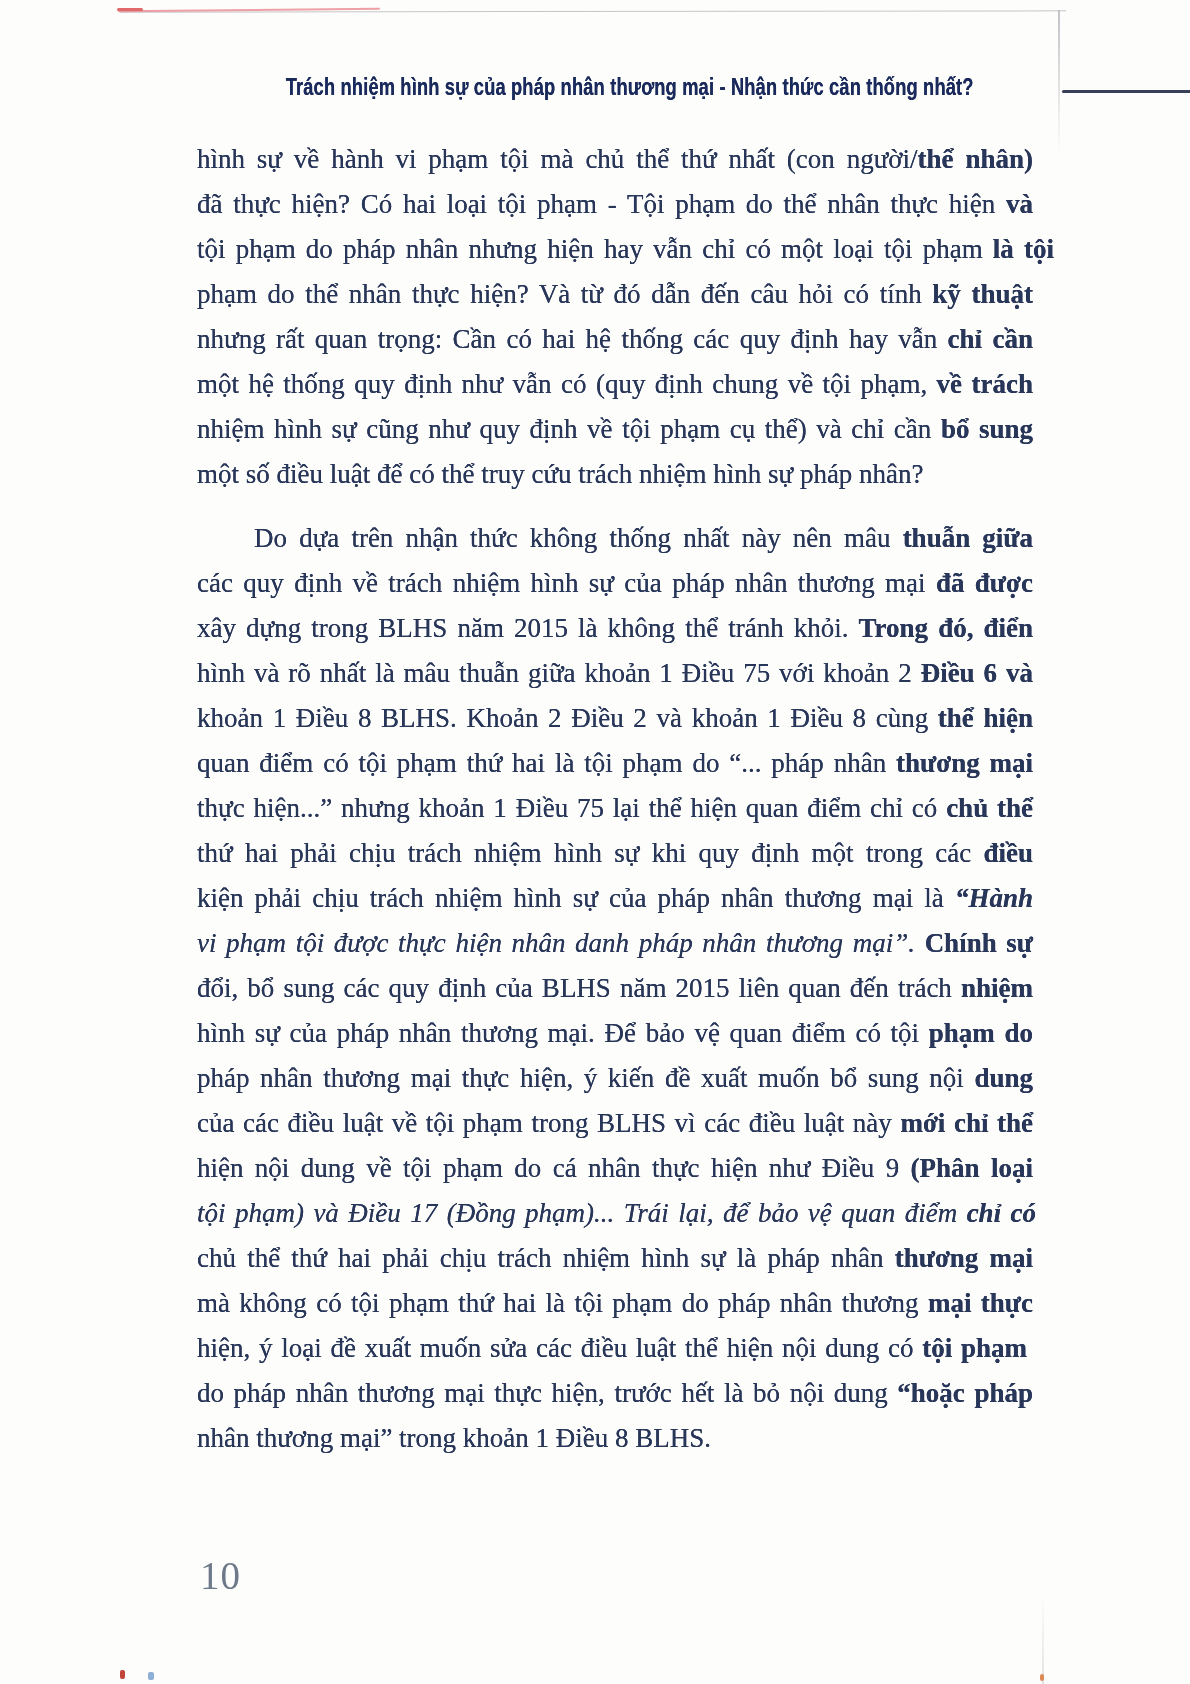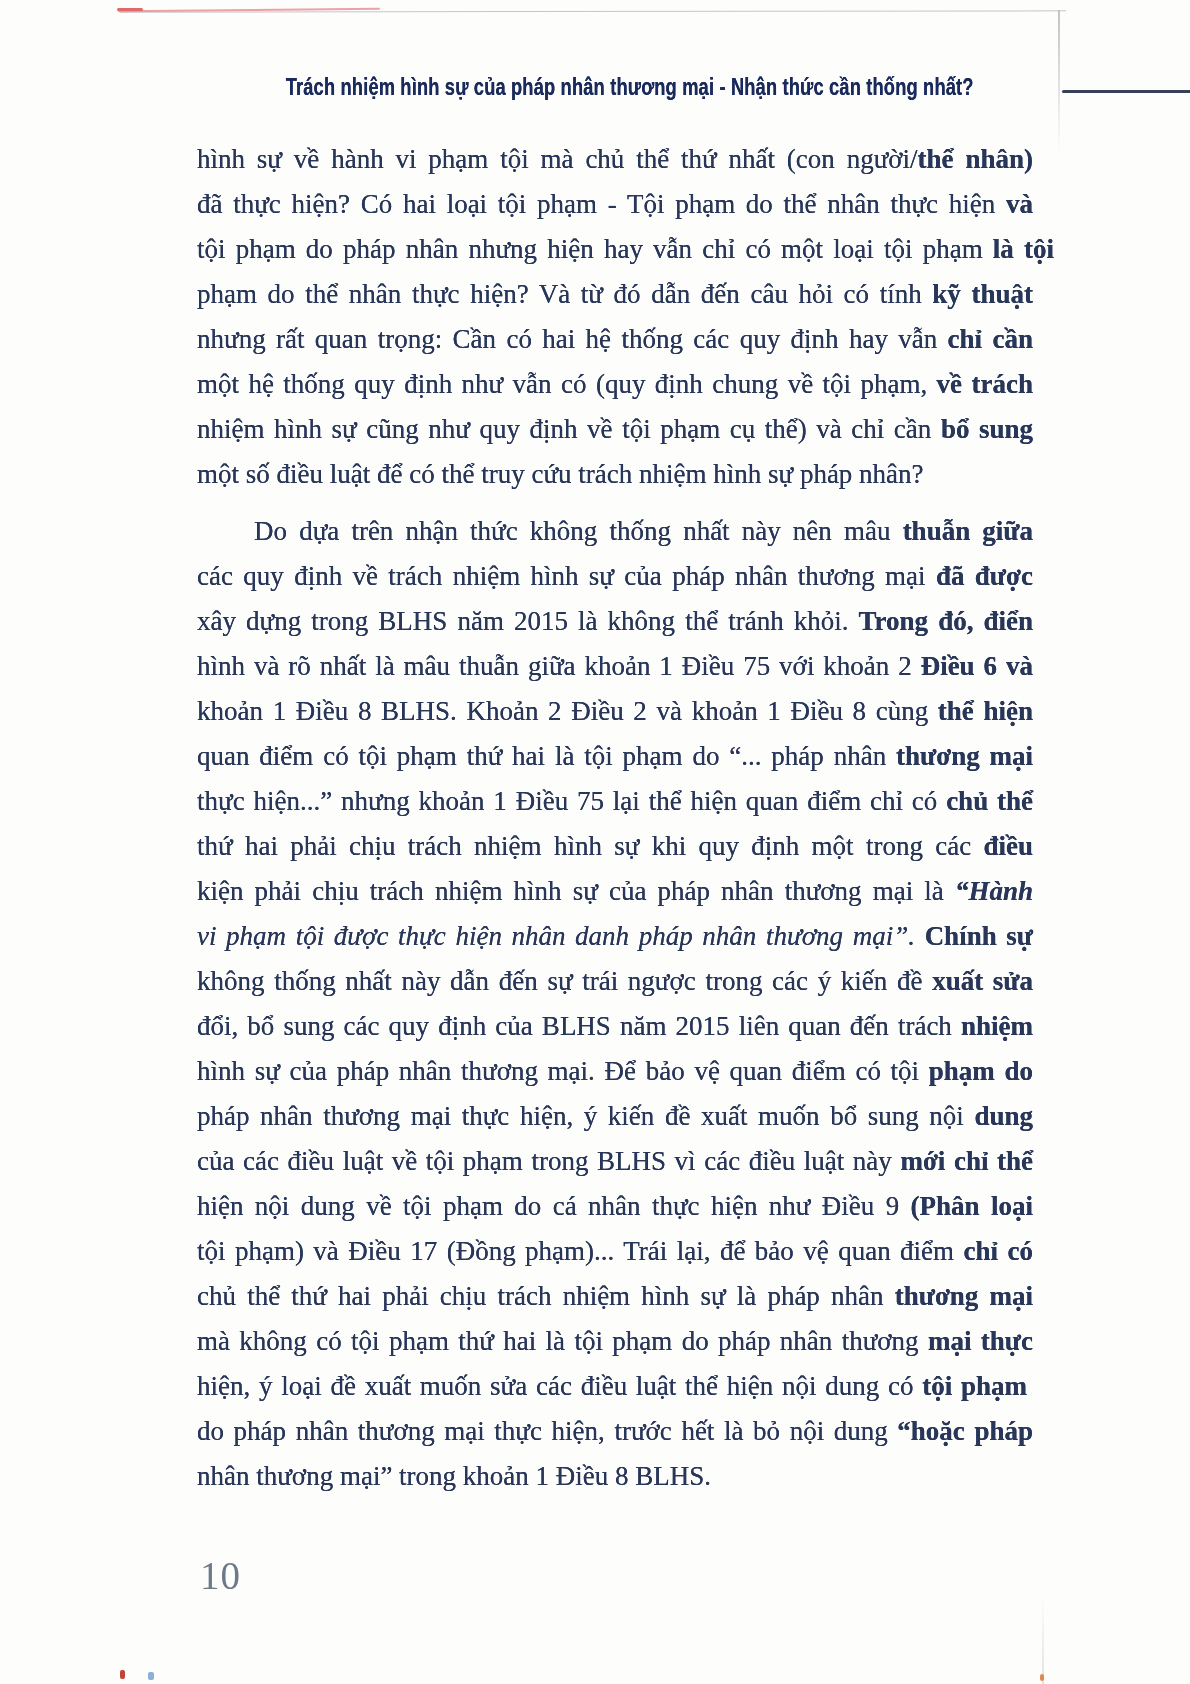--- a/index.html
+++ b/index.html
@@ -18,21 +18,21 @@
   .rh-divider{margin-top:8px;display:flex;align-items:center;color:var(--header-ink,#1a2a5c);}
   .rh-line{height:2.5px;background:#39415a;border-radius:2px;}
   .rh-line.left{width:191px;margin-right:13px;}
   .rh-line.right{width:215px;margin-left:11px;}
   .orn{display:grid;grid-template-columns:auto auto;transform:rotate(45deg);margin:0 5px;}
   .orn i{display:block;background:var(--header-ink,#1a2a5c);}
   .orn-sm{gap:2.5px;} .orn-sm i{width:6px;height:6px;}
   .orn-lg{gap:3px;margin:0 6px;} .orn-lg i{width:8px;height:8px;}
   
   #text-block{margin-top:36px;}
-  .para + .para{margin-top:12px;}
+  .para + .para{margin-top:19px;}
   .tl{
     display:block;width:fit-content;white-space:nowrap;height:45px;line-height:45px;
     font-size:27px;color:var(--ink,#283659);transform-origin:left center;
     text-shadow:0 0 .4px currentColor;
   }
   .tl.indent{margin-left:57px;}
   .seg-b{font-weight:bold;}
   .seg-i{font-style:italic;}
   .seg-bi{font-weight:bold;font-style:italic;}
   
@@ -108,27 +108,26 @@
           <div class="tl indent" style="word-spacing: 5.38411px;"><span class="seg-n">Do dựa trên nhận thức không thống nhất này nên mâu </span><span class="seg-b">thuẫn giữa</span></div>
           <div class="tl" style="word-spacing: 3.60379px; text-align: center;"><span class="seg-n">các quy định về trách nhiệm hình sự của pháp nhân thương mại </span><span class="seg-b">đã được</span></div>
           <div class="tl" style="word-spacing: 3.31731px;"><span class="seg-n">xây dựng trong BLHS năm 2015 là không thể tránh khỏi. </span><span class="seg-b">Trong đó, điển</span></div>
           <div class="tl" style="word-spacing: 2.17463px;"><span class="seg-n">hình và rõ nhất là mâu thuẫn giữa khoản 1 Điều 75 với khoản 2 </span><span class="seg-b">Điều 6 và</span></div>
           <div class="tl" style="word-spacing: 2.89648px;"><span class="seg-n">khoản 1 Điều 8 BLHS. Khoản 2 Điều 2 và khoản 1 Điều 8 cùng </span><span class="seg-b">thể hiện</span></div>
           <div class="tl" style="word-spacing: 3.08854px;"><span class="seg-n">quan điểm có tội phạm thứ hai là tội phạm do “... pháp nhân </span><span class="seg-b">thương mại</span></div>
           <div class="tl" style="word-spacing: 2.09271px;"><span class="seg-n">thực hiện...” nhưng khoản 1 Điều 75 lại thể hiện quan điểm chỉ có </span><span class="seg-b">chủ thể</span></div>
           <div class="tl" style="word-spacing: 5.55915px;"><span class="seg-n">thứ hai phải chịu trách nhiệm hình sự khi quy định một trong các </span><span class="seg-b">điều</span></div>
           <div class="tl" style="word-spacing: 4.37139px;"><span class="seg-n">kiện phải chịu trách nhiệm hình sự của pháp nhân thương mại là </span><span class="seg-bi">“Hành</span></div>
           <div class="tl" style="word-spacing: 2.86659px;"><span class="seg-i">vi phạm tội được thực hiện nhân danh pháp nhân thương mại”.</span><span class="seg-n"> </span><span class="seg-b">Chính sự</span></div>
-          <div class="tl" style="word-spacing: 2.91042px;"><span class="seg-n">không thống nhất này dẫn đến sự trái ngược trong các ý kiến đề </span><span class="seg-b">xuất sửa</span></div>
           <div class="tl" style="word-spacing: 2.34821px;"><span class="seg-n">đổi, bổ sung các quy định của BLHS năm 2015 liên quan đến trách </span><span class="seg-b">nhiệm</span></div>
           <div class="tl" style="word-spacing: 2.9375px;"><span class="seg-n">hình sự của pháp nhân thương mại. Để bảo vệ quan điểm có tội </span><span class="seg-b">phạm do</span></div>
           <div class="tl" style="word-spacing: 3.83929px;"><span class="seg-n">pháp nhân thương mại thực hiện, ý kiến đề xuất muốn bổ sung nội </span><span class="seg-b">dung</span></div>
           <div class="tl" style="word-spacing: 1.8291px; text-align: center;"><span class="seg-n">của các điều luật về tội phạm trong BLHS vì các điều luật này </span><span class="seg-b">mới chỉ thể</span></div>
           <div class="tl" style="word-spacing: 4.63854px;"><span class="seg-n">hiện nội dung về tội phạm do cá nhân thực hiện như Điều 9 </span><span class="seg-b">(Phân loại</span></div>
-          <div class="tl" style="word-spacing: 2.69271px;"><span class="seg-n">tội phạm) và Điều 17 (Đồng phạm)... Trái lại, để bảo vệ quan điểm </span><span class="seg-b">chỉ có</span></div>
+          <div class="tl" style="word-spacing: 2.69271px; font-style: italic;"><span class="seg-n">tội phạm) và Điều 17 (Đồng phạm)... Trái lại, để bảo vệ quan điểm </span><span class="seg-b">chỉ có</span></div>
           <div class="tl" style="word-spacing: 4.40848px;"><span class="seg-n">chủ thể thứ hai phải chịu trách nhiệm hình sự là pháp nhân </span><span class="seg-b">thương mại</span></div>
           <div class="tl" style="word-spacing: 2.60833px;"><span class="seg-n">mà không có tội phạm thứ hai là tội phạm do pháp nhân thương </span><span class="seg-b">mại thực</span></div>
           <div class="tl" style="word-spacing: 1.98535px;"><span class="seg-n">hiện, ý loại đề xuất muốn sửa các điều luật thể hiện nội dung có </span><span class="seg-b">tội phạm</span></div>
           <div class="tl" style="word-spacing: 2.84598px;"><span class="seg-n">do pháp nhân thương mại thực hiện, trước hết là bỏ nội dung </span><span class="seg-b">“hoặc pháp</span></div>
           <div class="tl" style="word-spacing: normal;"><span class="seg-n">nhân thương mại” trong khoản 1 Điều 8 BLHS.</span></div>
         </div>
       </div>
   </div>
 
   <div class="page-number">10</div>

